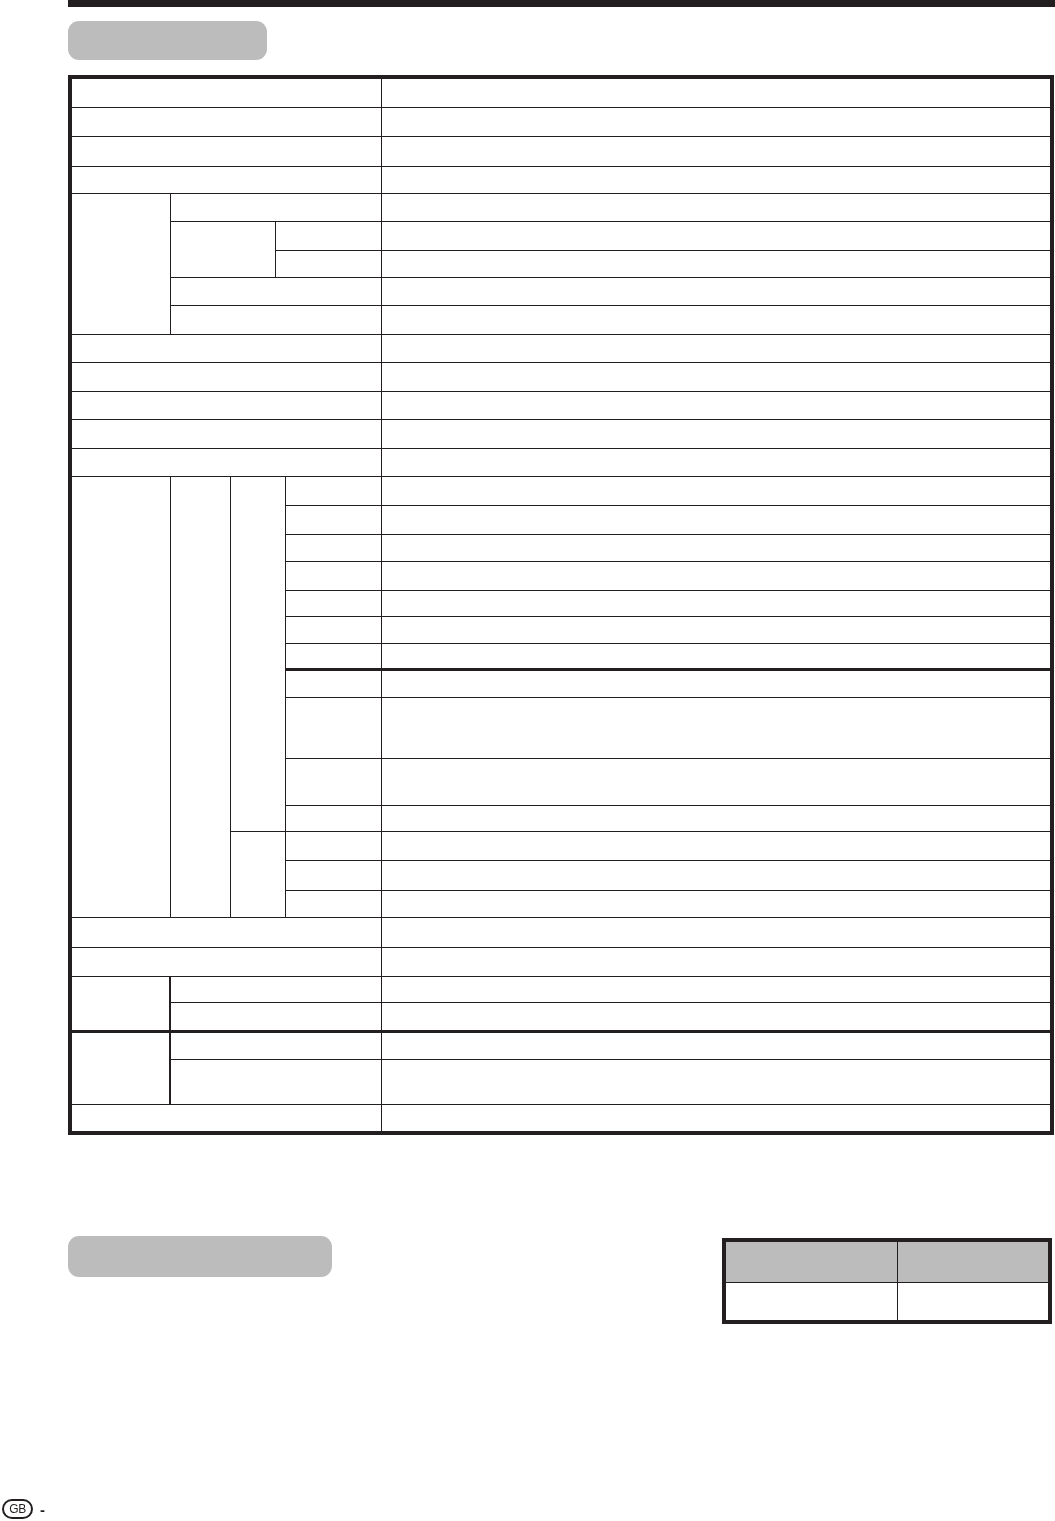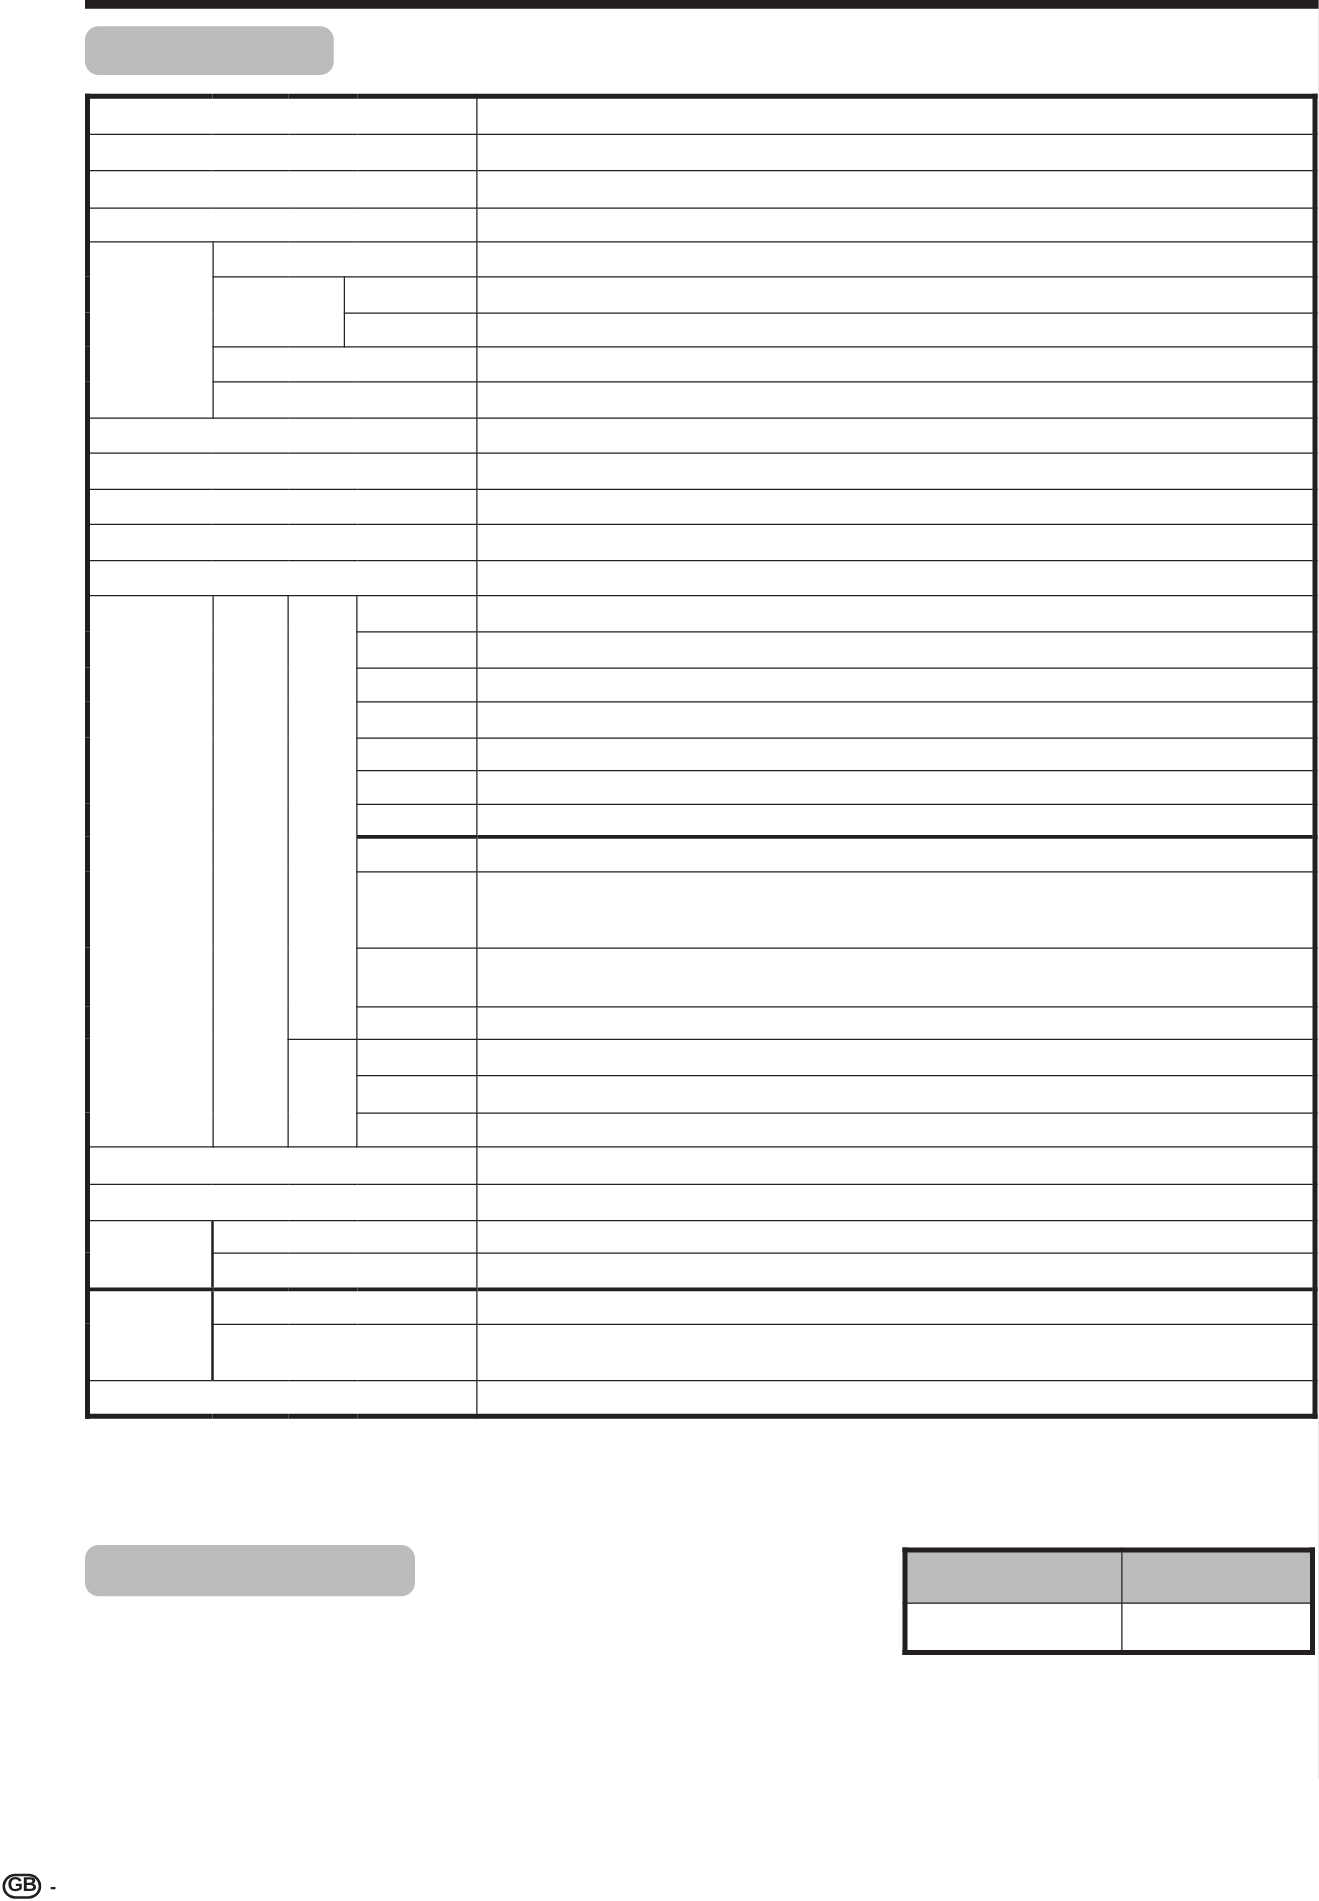--- a/index.html
+++ b/index.html
@@ -81,22 +81,22 @@
     align-items:center;
     gap:7px;
   }
   .stadium{
     display:flex;
     align-items:center;
     justify-content:center;
     width:27px; height:16px;
     border:2px solid var(--ink);
     border-radius:10px;
-    font-size:16px;
-    font-weight:bold;
+    font-size:12px;
+    font-weight:normal;
     letter-spacing:-0.5px;
     color:var(--ink);
   }
   .dash{
     font-size:15px;
     font-weight:bold;
     color:var(--ink);
   }
 </style>
 </head>

